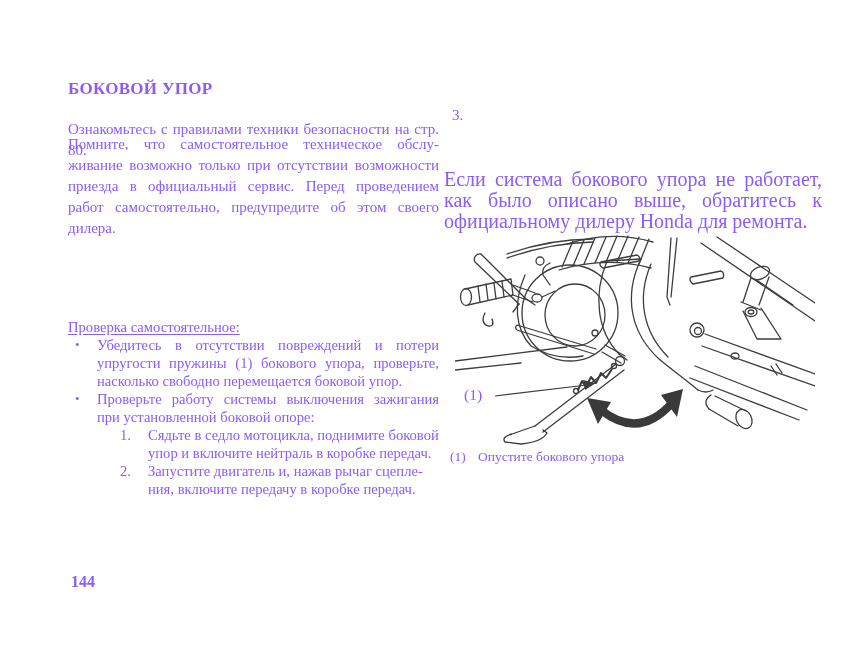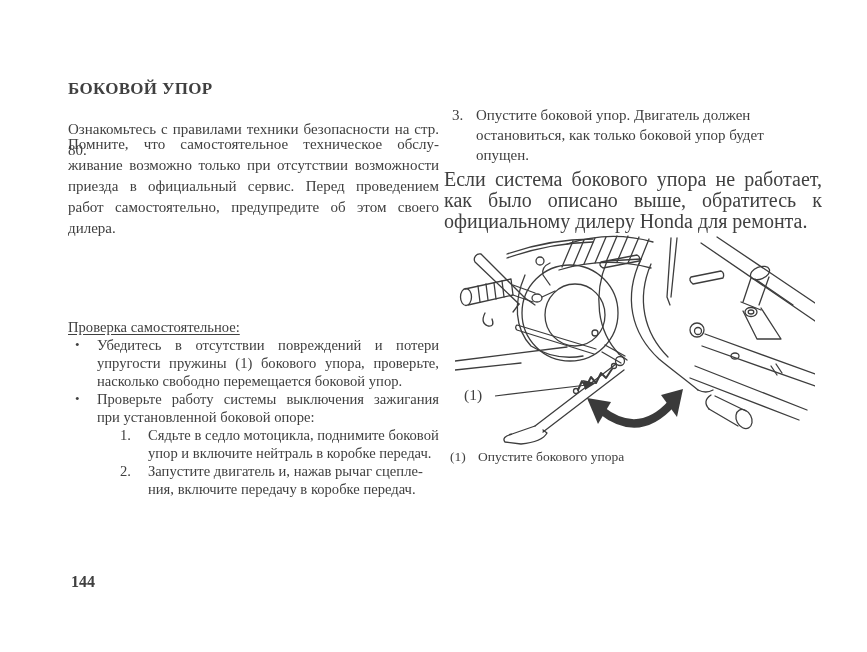--- a/index.html
+++ b/index.html
@@ -1,21 +1,21 @@
 <!DOCTYPE html>
 <html><head>
 <meta charset="utf-8">
 <style>
   html,body{margin:0;padding:0;background:#ffffff;}
   .page{
     position:relative;
     width:867px;height:652px;
     background:#ffffff;
     font-family:"Liberation Serif","DejaVu Serif",serif;
-    color:#404040;
+    color:#8b5cf6;
     overflow:hidden;
   }
   .abs{position:absolute;}
   
   .lcol{left:68px;width:371px;}
   .heading{top:79px;font-size:17px;font-weight:bold;letter-spacing:.3px;}
   .p1{top:119px;}
   .p2{top:134px;}
   .p3{top:255px;}
   .bodytext{font-size:15px;line-height:21px;text-align:justify;}
@@ -72,21 +72,20 @@
     <div class="step">
       <span class="num">2.</span>
       <span class="stext">Запустите двигатель и, нажав рычаг сцепле­ния, включите передачу в коробке передач.</span>
     </div>
   </div>
 
   <div class="abs pagenum">144</div>
 
   <div class="abs rcol step3">
     <span class="num">3.</span>
-    <span class="stext">Опустите боковой упор. Двигатель должен остановиться, как только боковой упор будет опущен.</span>
   </div>
 
   <div class="abs rcol rpara">Если система бокового упора не работает, как было описано выше, обратитесь к официальному дилеру Honda для ремонта.</div>
 
   <svg class="abs figure" viewBox="0 0 360 215" width="360" height="215" xmlns="http://www.w3.org/2000/svg">
     <g stroke="#3d3d3d" fill="none" stroke-width="1.3" stroke-linecap="round" stroke-linejoin="round">
 
       <g>
         <path d="M52,21 Q95,6 138,6"></path>
         <path d="M52,25 Q95,10 138,9"></path>

